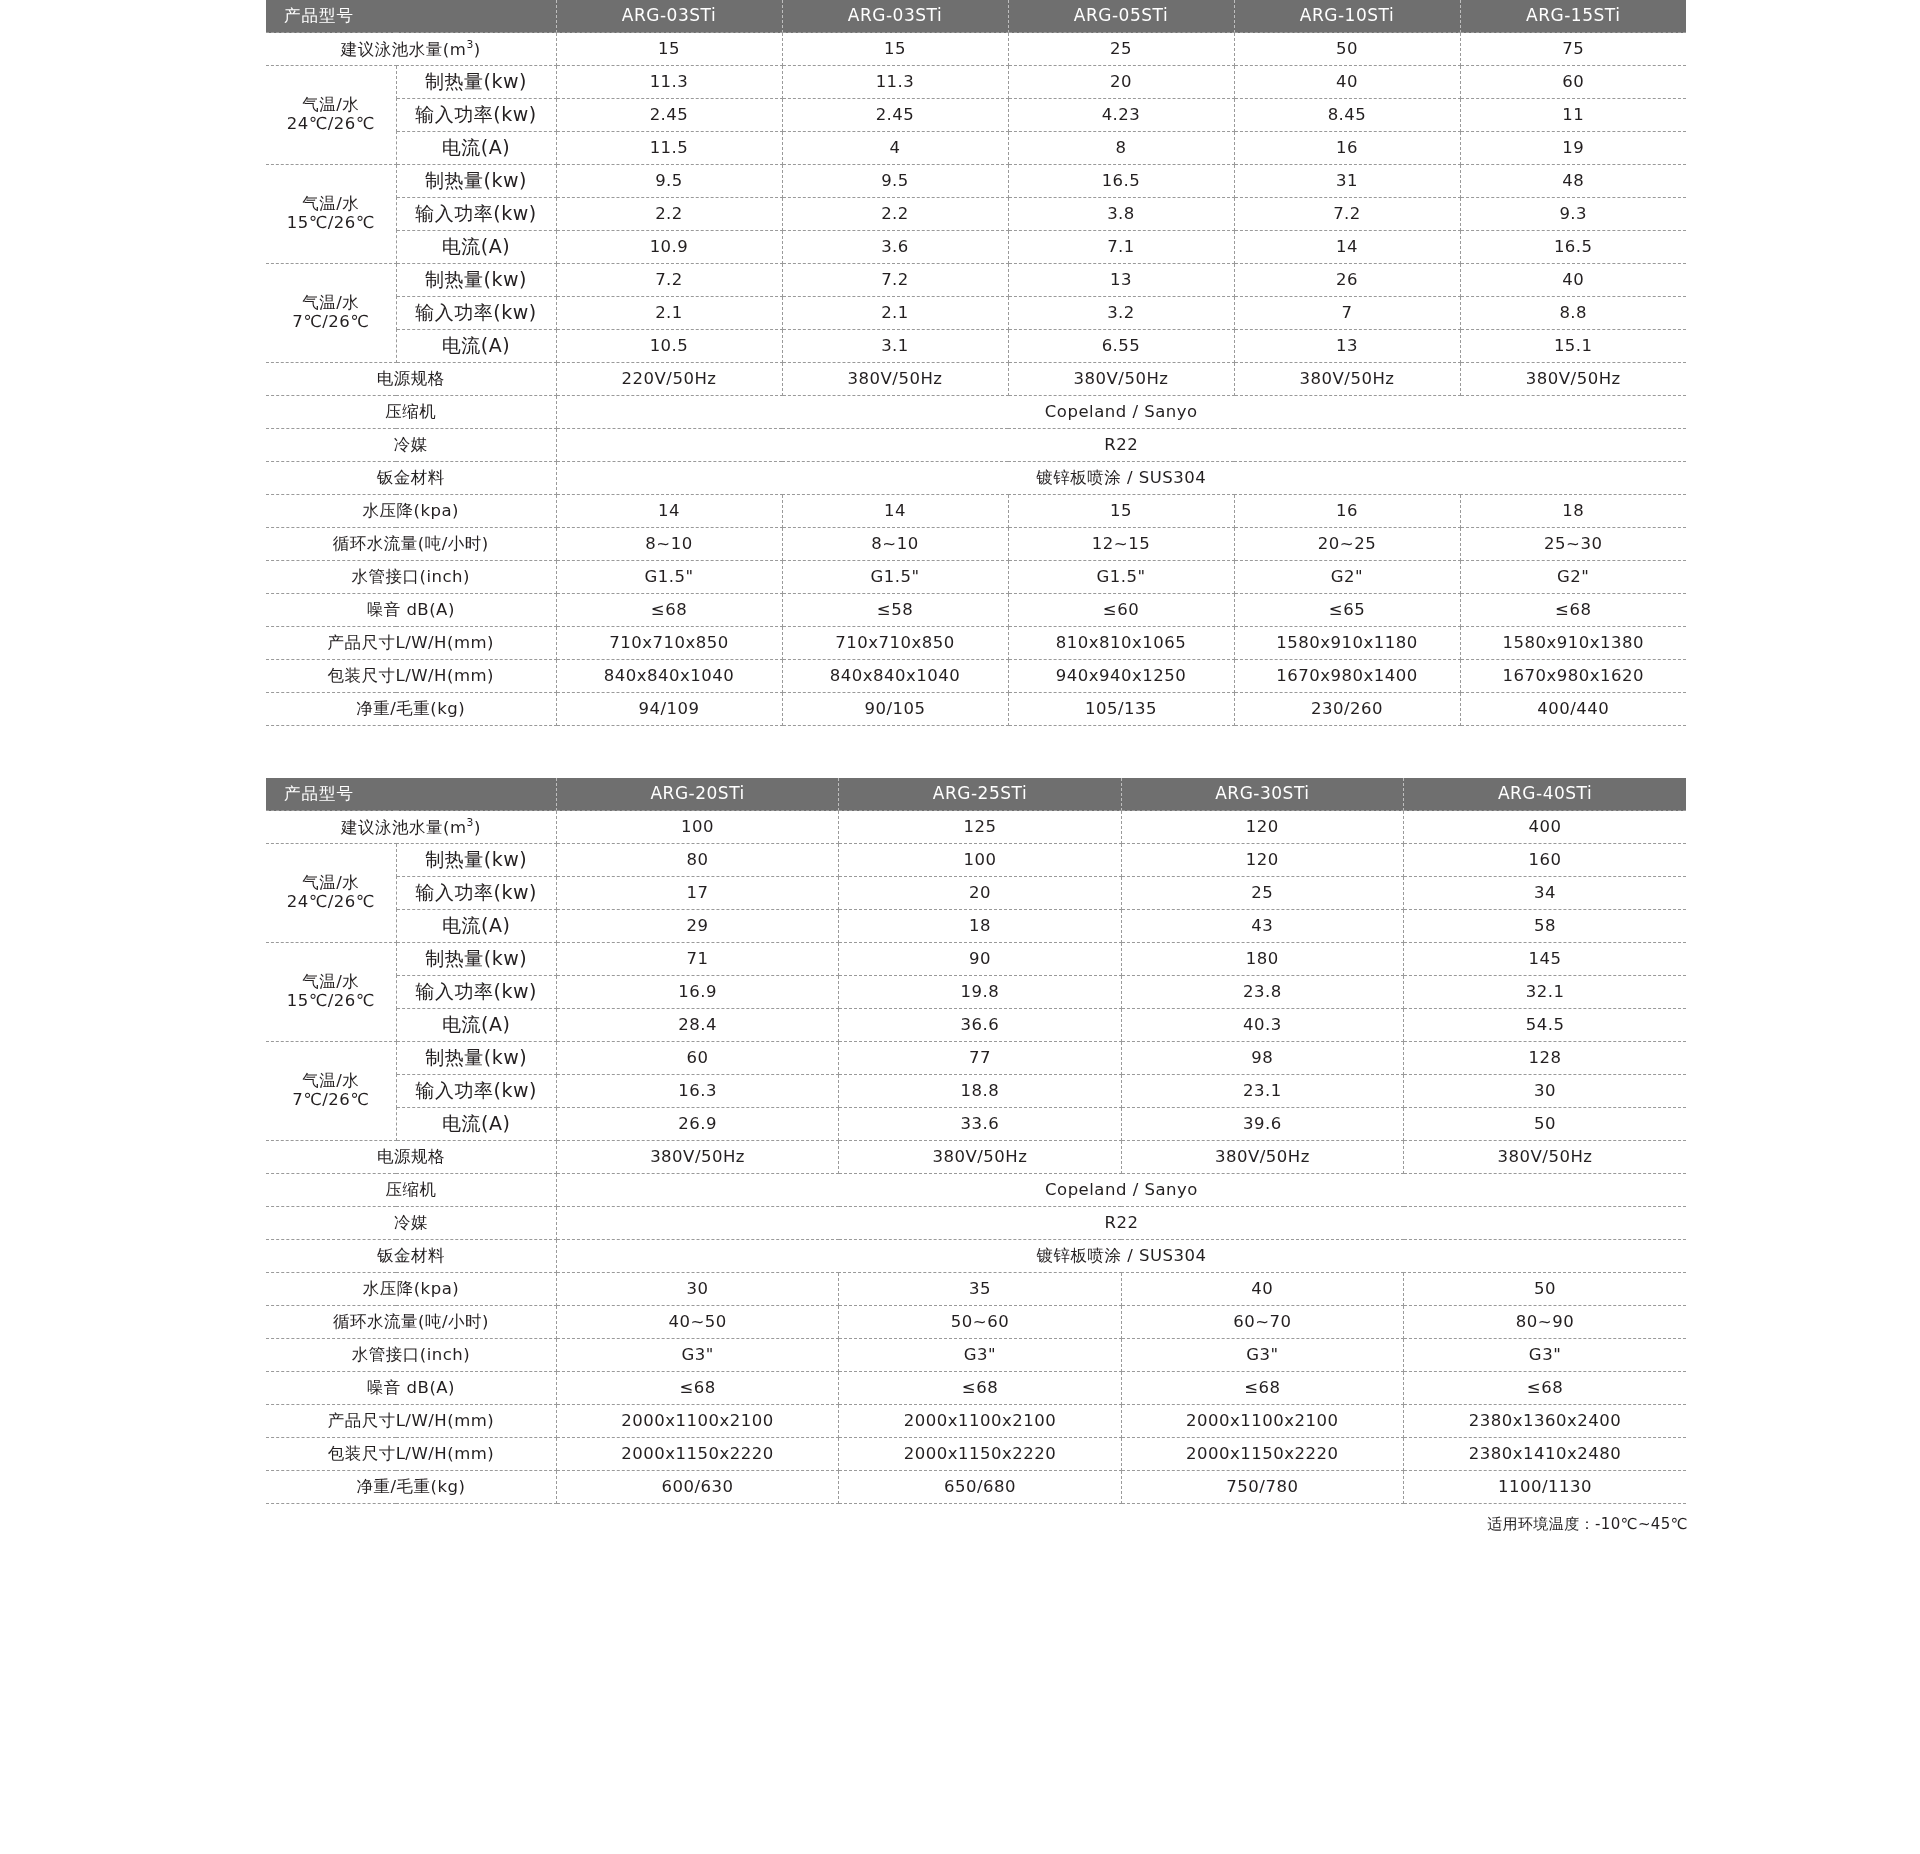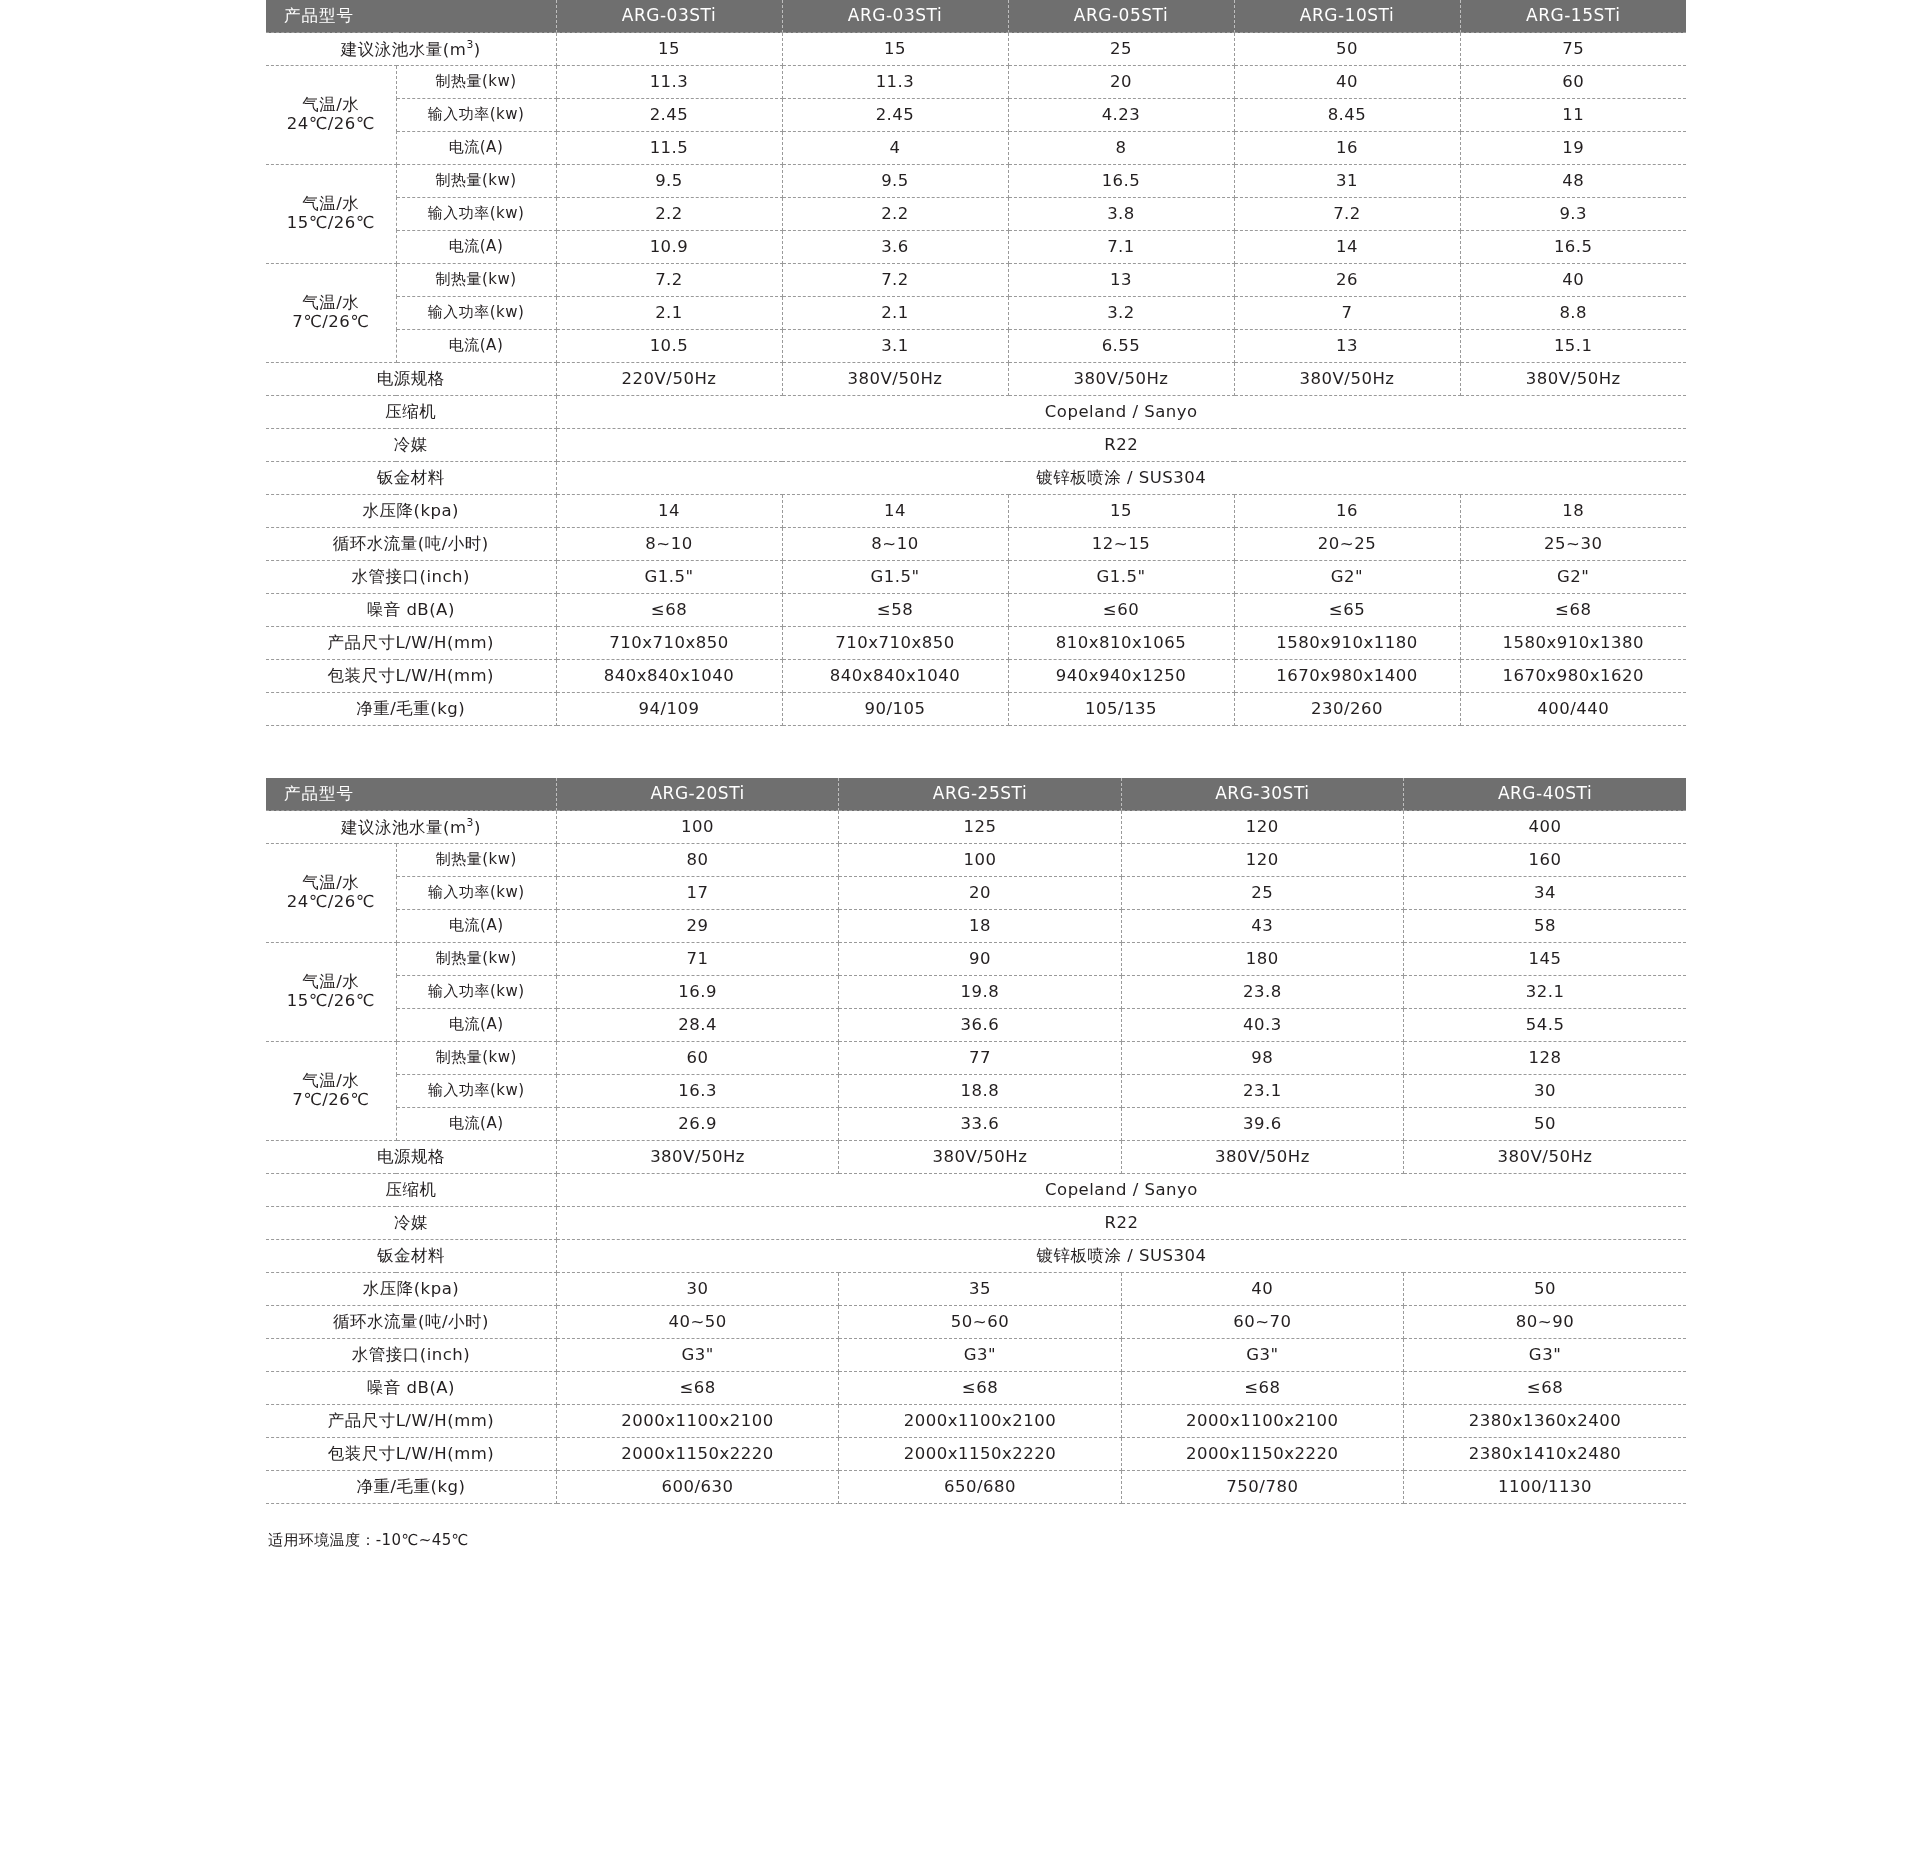--- a/index.html
+++ b/index.html
@@ -56,41 +56,42 @@
     padding-left: 18px;
     letter-spacing: 1px;
   }
   td.label {
     text-align: left;
     padding-left: 18px;
     font-size: 16.5px;
   }
   td.sublabel {
     text-align: center;
-    font-size: 15px;
+    font-size: 19px;
     margin-top: 8px;
   }
   td.grouplabel {
     text-align: left;
     padding-left: 22px;
     font-size: 16.5px;
     line-height: 1.5;
   }
   td.merged {
     text-align: center;
     letter-spacing: 1px;
   }
   .footnote {
     width: 1420px;
     font-size: 15px;
     color: #231f20;
     letter-spacing: 0.4px;
-    margin-top: 24px;
+    margin-top: 8px;
     padding-left: 2px;
     line-height: 1.6;
+    text-align: right;
   }
   .table2-wrap { margin-top: 52px; }
   sup { font-size: 0.65em; vertical-align: super; }
 </style>
 </head>
 <body>
 
 <div class="sheet">
 
   <div>

